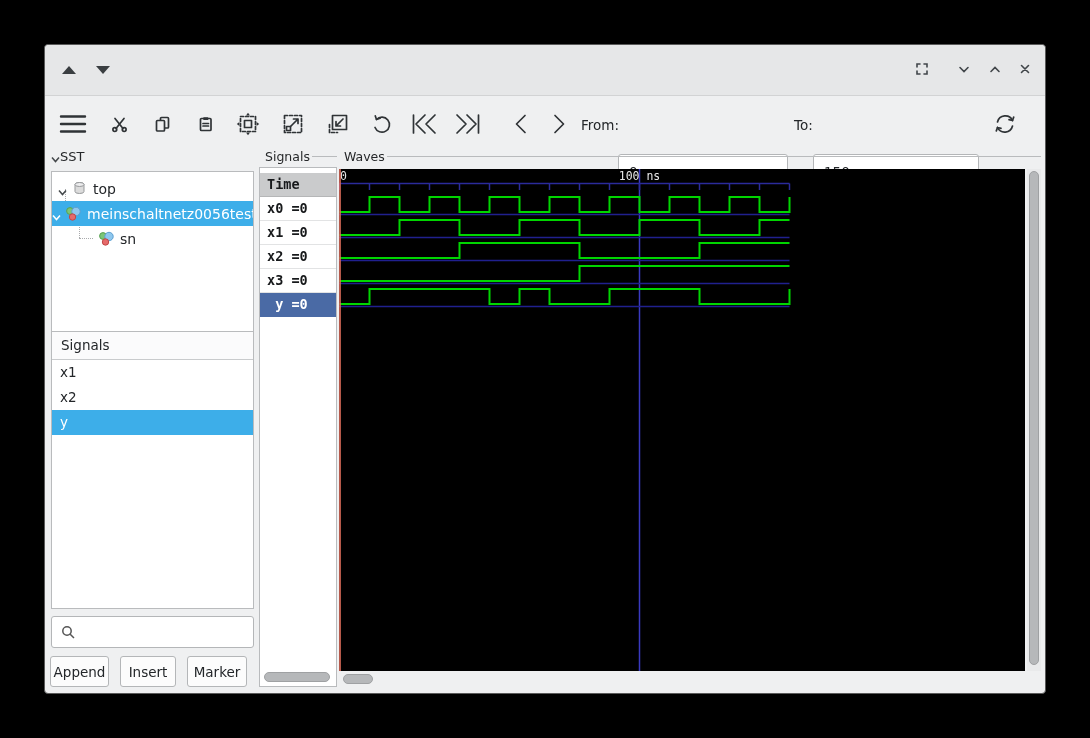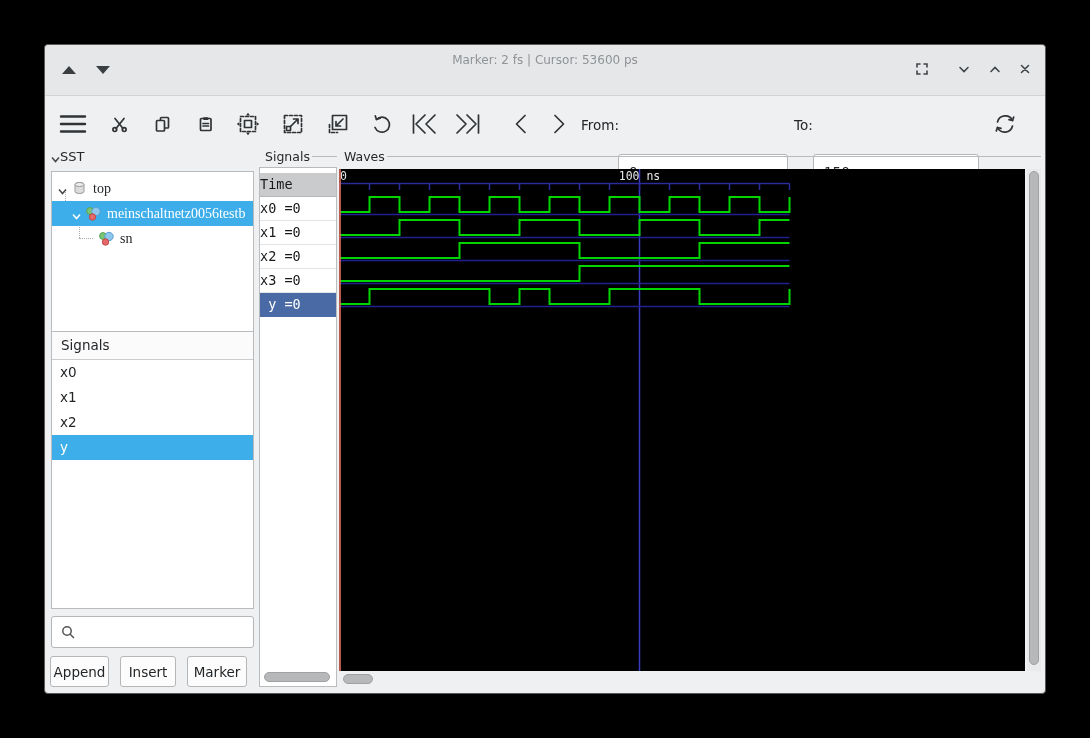--- a/index.html
+++ b/index.html
@@ -49,40 +49,39 @@
   .slist-item.sel{background:#3daee9;color:#fff;}
 
   .search{position:absolute;left:6px;top:571px;width:203px;height:32px;background:#fff;border:1px solid #b4b6b8;
           border-radius:3px;box-sizing:border-box;display:flex;align-items:center;padding-left:8px;}
   .search svg{stroke:#555;stroke-width:1.5;fill:none;}
   .btn{position:absolute;top:611px;height:31px;background:#fcfcfc;border:1px solid #b4b6b8;border-radius:3px;
        box-sizing:border-box;font-size:13.5px;color:#232629;display:flex;align-items:center;justify-content:center;font-family:inherit;}
 
   
   .trow{height:23px;line-height:23px;font-family:"DejaVu Sans Mono","Liberation Mono",monospace;
-        font-size:13.5px;color:#17191b;white-space:pre;border-bottom:1px solid #e2e3e4;}
+        font-size:13.5px;color:#17191b;padding-left:7px;white-space:pre;border-bottom:1px solid #e2e3e4;font-weight:bold;}
   .trow.timehead{background:#cacbcc;border-bottom:1px solid #b5b6b7;}
   .trow.sel{background:#4a6aa5;color:#fff;border-bottom:1px solid #4a6aa5;}
 
   
   .sb-track-v{position:absolute;background:#e9eaeb;}
   .sb-thumb{position:absolute;background:#b6b8ba;border:1px solid #9fa1a3;border-radius:5px;box-sizing:border-box;}
 
   .wavebg{position:absolute;left:294px;top:124px;width:686px;height:502px;background:#000;}
 </style>
 </head>
 <body>
 
 <div class="win">
 
   <div class="titlebar">
     <div class="tri tri-up"></div>
     <div class="tri tri-dn"></div>
     <div class="tb-center">
-      <div class="tb-sub">Marker: 2 fs | Cursor: 53600 ps</div>
     </div>
     <div class="tb-ico" style="left:866px">
       <svg width="16" height="16">
           <path d="M3 6 V3 h3 M10 3 h3 v3 M13 10 v3 h-3 M6 13 H3 v-3"></path>
         </svg>
     </div>
     <div class="tb-ico" style="left:908px">
       <svg width="16" height="16">
           <path d="M4 6.5 l4 4 4-4"></path>
         </svg>
@@ -186,21 +185,21 @@
     </div>
   </div>
 
   <div class="sst-head">
     <span class="chev"><svg width="9" height="9">
           <path d="M1 2.5 l3.5 4 3.5-4"></path>
         </svg></span>
     <span>SST</span>
   </div>
 
-  <div class="panelbox" style="left:6px;top:126px;width:203px;height:172px;font-family:Liberation Serif, serif;">
+  <div class="panelbox" style="left:6px;top:126px;width:203px;height:172px;">
     <div class="dotv" style="left:13px;top:17px;height:24px;"></div>
     <div class="doth" style="left:13px;top:41px;width:8px;"></div>
     <div class="dotv" style="left:27px;top:42px;height:24px;"></div>
     <div class="doth" style="left:27px;top:66px;width:14px;"></div>
 
     <div class="treerow" style="top:4px;">
       <span style="width:6px"></span>
       <span class="chev" style="margin-right:4px"><svg width="9" height="9">
             <path d="M1 2.5 l3.5 4 3.5-4"></path>
           </svg></span>
@@ -236,21 +235,20 @@
             <circle cx="11" cy="6.5" r="4.2" fill="#8ec7ee" stroke="#5c9fd0"></circle>
             <circle cx="7.5" cy="12" r="3.2" fill="#e66a6a" stroke="#c04848"></circle>
           </svg>
       </span>
       <span>sn</span>
     </div>
   </div>
 
   <div class="panelbox" style="left:6px;top:286px;width:203px;height:278px;">
     <div class="slist-head">Signals</div>
-    <div class="slist-item">x0</div>
     <div class="slist-item">x1</div>
     <div class="slist-item">x2</div>
     <div class="slist-item sel">y</div>
   </div>
 
   <div class="search">
     <svg width="16" height="16">
         <circle cx="7" cy="7" r="4.2"></circle>
         <path d="M10.2 10.2 L14 14"></path>
       </svg>

